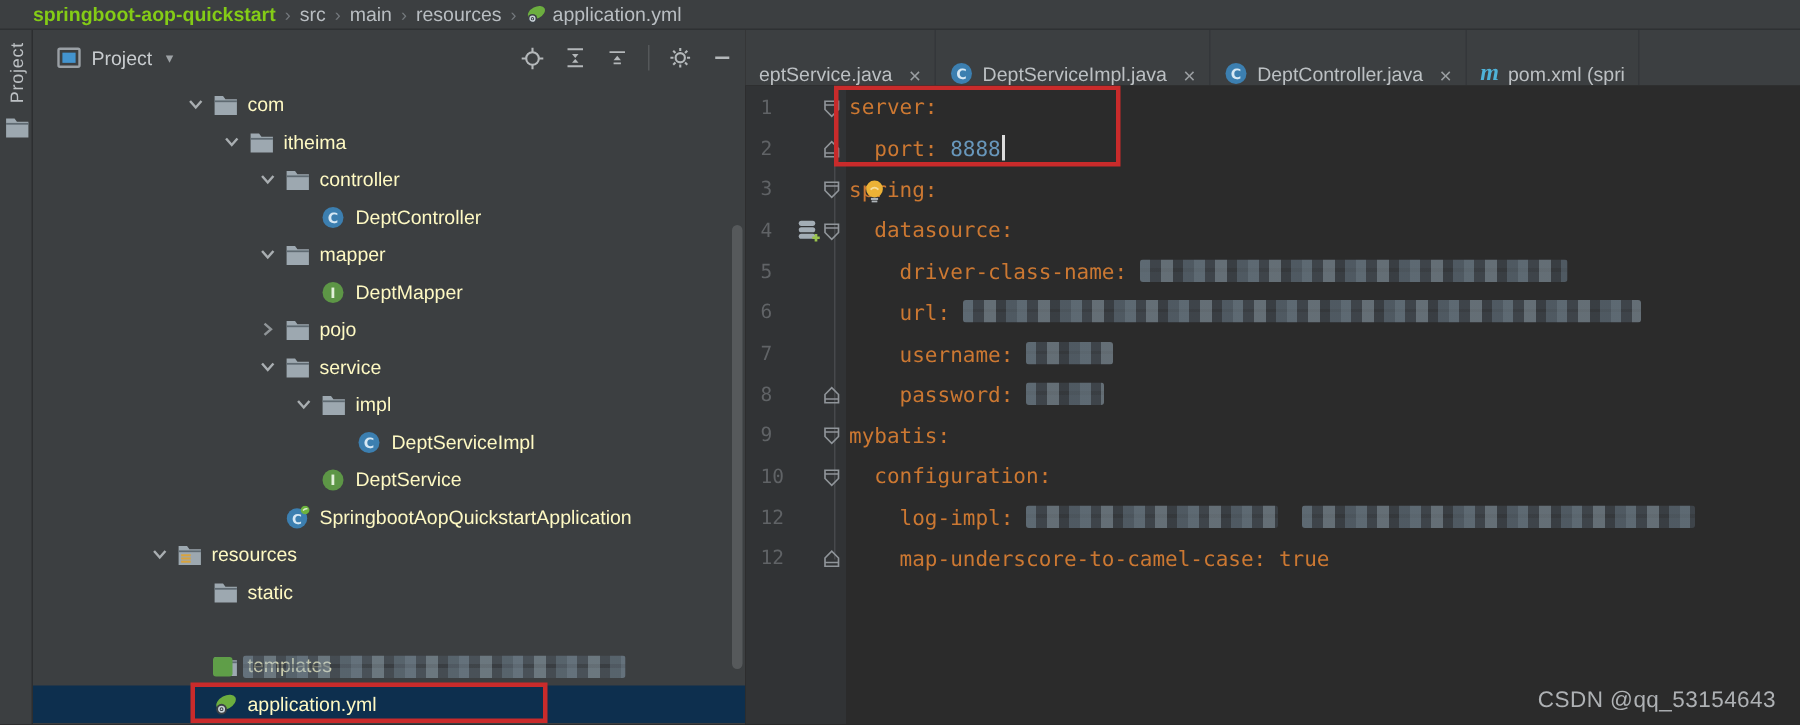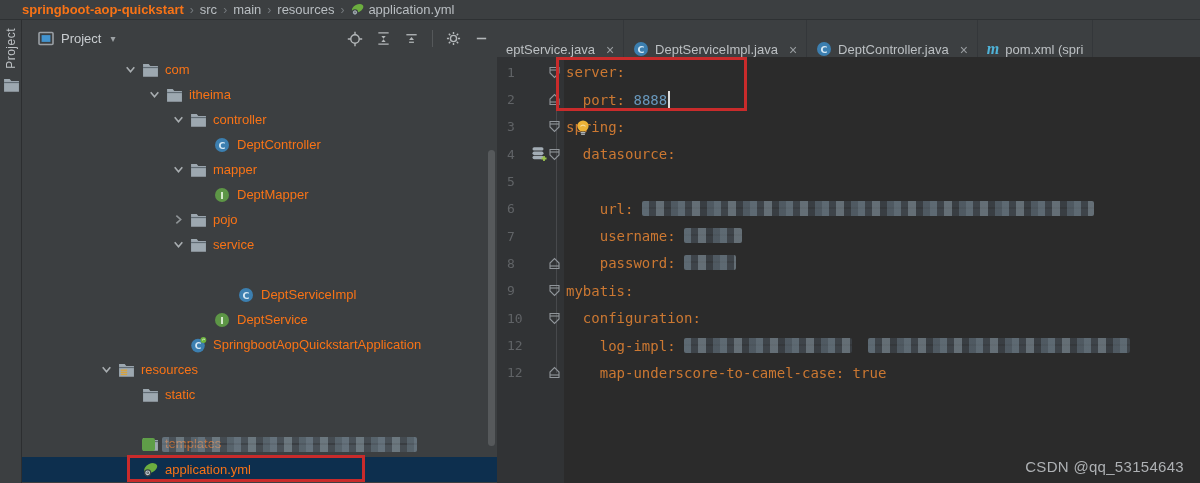--- a/index.html
+++ b/index.html
@@ -4,21 +4,21 @@
 <style>
   *{margin:0;padding:0;box-sizing:border-box}
   html,body{width:1200px;height:483px;overflow:hidden;background:#2b2b2b;
     font-family:"Liberation Sans",sans-serif}
   #root{position:relative;width:1200px;height:483px;background:#2b2b2b}
 
   
   #breadcrumb-bar{position:absolute;left:0;top:0;width:1200px;height:20px;background:#3c3f41;
     border-bottom:1px solid #2e3133;display:flex;align-items:center;padding-left:22px;overflow:hidden}
   .bc-item{color:#b9bec2;font-size:13px;display:inline-flex;align-items:center;line-height:20px;cursor:default}
-  .bc-item.bold span{font-weight:bold;color:#f97316}
+  .bc-item.bold span{font-weight:bold;color:#84cc16}
   .bc-sep{color:#74797d;font-size:12px;padding:0 6px}
   .bc-icon{display:inline-flex;margin-right:4px}
   .bc-icon svg{width:14px;height:14px}
 
   
   #tool-stripe{position:absolute;left:0;top:20px;width:22px;height:463px;background:#3c3f41;
     border-right:1px solid #2c2e30}
   .stripe-label{position:absolute;top:8px;left:4px;writing-mode:vertical-rl;transform:rotate(180deg);
     color:#bdc1c4;font-size:12px;letter-spacing:.5px}
   .stripe-folder{position:absolute;top:57px;left:3px}
@@ -28,21 +28,21 @@
   .panel-header{position:absolute;top:0;left:0;right:0;height:37px;display:flex;align-items:center;padding:0 8px 0 16px}
   .panel-win-icon{display:flex;margin-right:7px}
   .panel-title{color:#c9cdd0;font-size:13px}
   .panel-caret{color:#9da2a5;font-size:10px;margin-left:9px}
   .panel-tools{margin-left:auto;display:flex;align-items:center;gap:13px}
   .tool-btn{display:flex;align-items:center;justify-content:center;cursor:pointer}
   .tool-divider{width:1px;height:17px;background:#55585a}
 
   #project-tree{position:absolute;top:37px;left:0;right:0;bottom:0}
   .tree-row{position:absolute;left:0;width:475px;height:25px;display:flex;align-items:center;
-    color:#f97316;font-size:13px;white-space:nowrap;cursor:default}
+    color:#fef9c3;font-size:13px;white-space:nowrap;cursor:default}
   .tree-row.sel{background:#0d2f4e}
   .chev{width:24px;height:25px;flex:none;display:flex;align-items:center;justify-content:center}
   .ticon{width:20px;height:25px;flex:none;display:flex;align-items:center}
   .tlabel{margin-left:3px}
   .tree-scrollbar{position:absolute;right:2px;top:130px;width:7px;height:296px;background:#5b5e60;
     border-radius:4px;opacity:.85}
 
   
   #editor-area{position:absolute;left:497px;top:20px;width:703px;height:463px;background:#2b2b2b}
   #tab-bar{position:absolute;top:0;left:0;right:0;height:37px;background:#3c3f41;display:flex;overflow:hidden}
@@ -265,20 +265,34 @@
             </svg>
           </span>
           <span class="ticon">
             <svg width="17" height="15" viewBox="0 0 16 14">
               <path d="M1 1.8h5.3l1.5 2H15v10H1z" fill="#9da8b0"></path>
               <rect x="1" y="4.6" width="14" height="1.1" fill="#5f6a72"></rect>
             </svg>
           </span>
           <span class="tlabel">service</span>
         </div>
+        <div class="tree-row" style="top: 200px; padding-left: 168px;">
+          <span class="chev">
+            <svg width="13" height="13" viewBox="0 0 12 12" fill="none" stroke="#a9aeb1" stroke-width="1.5">
+              <path d="M2.5 4l3.5 4 3.5-4"></path>
+            </svg>
+          </span>
+          <span class="ticon">
+            <svg width="17" height="15" viewBox="0 0 16 14">
+              <path d="M1 1.8h5.3l1.5 2H15v10H1z" fill="#9da8b0"></path>
+              <rect x="1" y="4.6" width="14" height="1.1" fill="#5f6a72"></rect>
+            </svg>
+          </span>
+          <span class="tlabel">impl</span>
+        </div>
         <div class="tree-row" style="top: 225px; padding-left: 192px;">
           <span class="chev"></span>
           <span class="ticon">
             <svg width="16" height="16" viewBox="0 0 16 16">
               <circle cx="8" cy="8" r="7" fill="#3c7fb0"></circle>
               <text x="8" y="11.6" text-anchor="middle" font-size="9.5" font-weight="bold" font-family="DejaVu Sans, sans-serif" fill="#d6e8f4">C</text>
             </svg>
           </span>
           <span class="tlabel">DeptServiceImpl</span>
         </div>
@@ -459,20 +473,21 @@
               <path d="M1 1.5h9V7L5.5 11.5 1 7z"></path>
               <path d="M1 4h9"></path>
             </svg>
           </span>
           <span class="codetext"><span>  </span><span class="c-key">datasource:</span></span>
         </div>
         <div class="eline" style="top: 110.4px;">
           <span class="lnum">5</span>
           <span class="gslot"></span>
           <span class="fslot"></span>
+          <span class="codetext"><span>    </span><span class="c-key">driver-class-name:</span><span> </span><span class="mosaic" style="width: 285px;"></span></span>
         </div>
         <div class="eline" style="top: 137.75px;">
           <span class="lnum">6</span>
           <span class="gslot"></span>
           <span class="fslot"></span>
           <span class="codetext"><span>    </span><span class="c-key">url:</span><span> </span><span class="mosaic" style="width: 452px;"></span></span>
         </div>
         <div class="eline" style="top: 165.1px;">
           <span class="lnum">7</span>
           <span class="gslot"></span>

